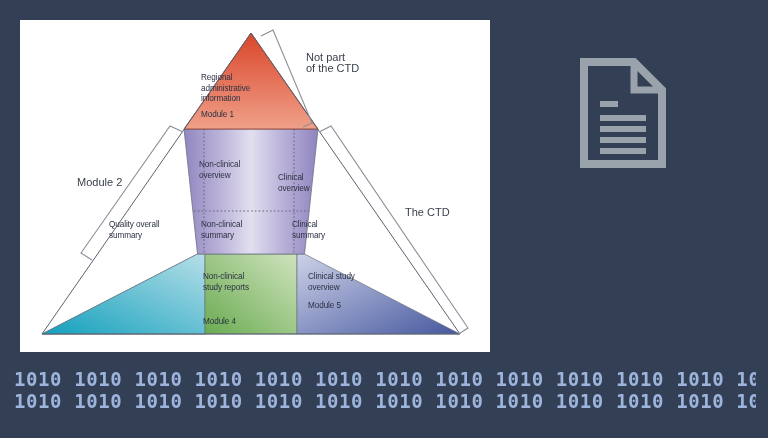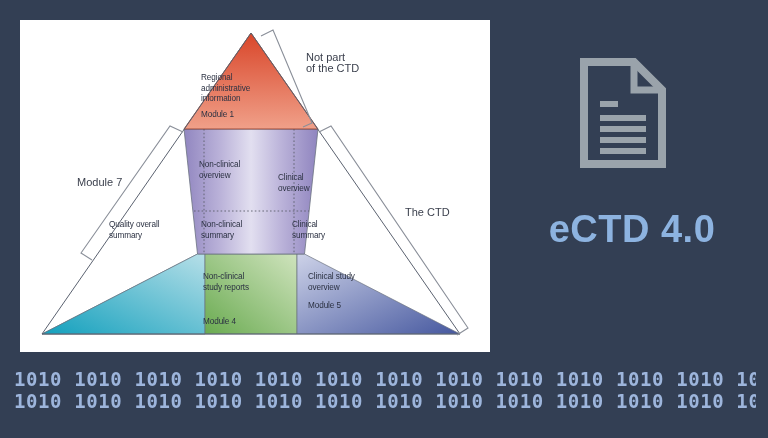--- a/index.html
+++ b/index.html
@@ -210,37 +210,36 @@
       <span class="ln">Clinical study</span>
       <span class="ln">overview</span>
       <span class="ln" style="margin-top:8px;">Module 5</span>
     </div>
 
     <div class="outtext" style="left:286px; top:32px;">
       <span class="ln" style="display:block;">Not part</span>
       <span class="ln" style="display:block;">of the CTD</span>
     </div>
 
-    <div class="outtext" style="left:57px; top:157px;">Module 7</div>
+    <div class="outtext" style="left:57px; top:157px;">Module 2</div>
 
     <div class="outtext" style="left:385px; top:187px;">The CTD</div>
 
   </div>
 
   <svg id="doc-icon" viewBox="0 0 90 112">
 
     <path d="M6,5 L56,5 L84,33 L84,107 L6,107 Z" fill="none" stroke="#9aa3ab" stroke-width="8" stroke-linejoin="miter"></path>
     <path d="M56,7 L56,33 L82,33" fill="none" stroke="#9aa3ab" stroke-width="7"></path>
     <rect x="22" y="44" width="18" height="6" fill="#9aa3ab"></rect>
     <rect x="22" y="58" width="46" height="6" fill="#9aa3ab"></rect>
     <rect x="22" y="69" width="46" height="6" fill="#9aa3ab"></rect>
     <rect x="22" y="80" width="46" height="6" fill="#9aa3ab"></rect>
     <rect x="22" y="91" width="46" height="6" fill="#9aa3ab"></rect>
   </svg>
 
-  <div id="ectd-title">eCTD 4.0</div>
 
   <div id="binary-strip">
     <div class="binary-row">1010 1010 1010 1010  1010 1010 1010 1010 1010 1010 1010  1010 1010 1010 1010 1010 1010 1010</div>
     <div class="binary-row">1010 1010 1010 1010  1010 1010 1010 1010 1010 1010 1010  1010 1010 1010 1010 1010 1010 1010</div>
   </div>
 
 </div>
 
 </body></html>

